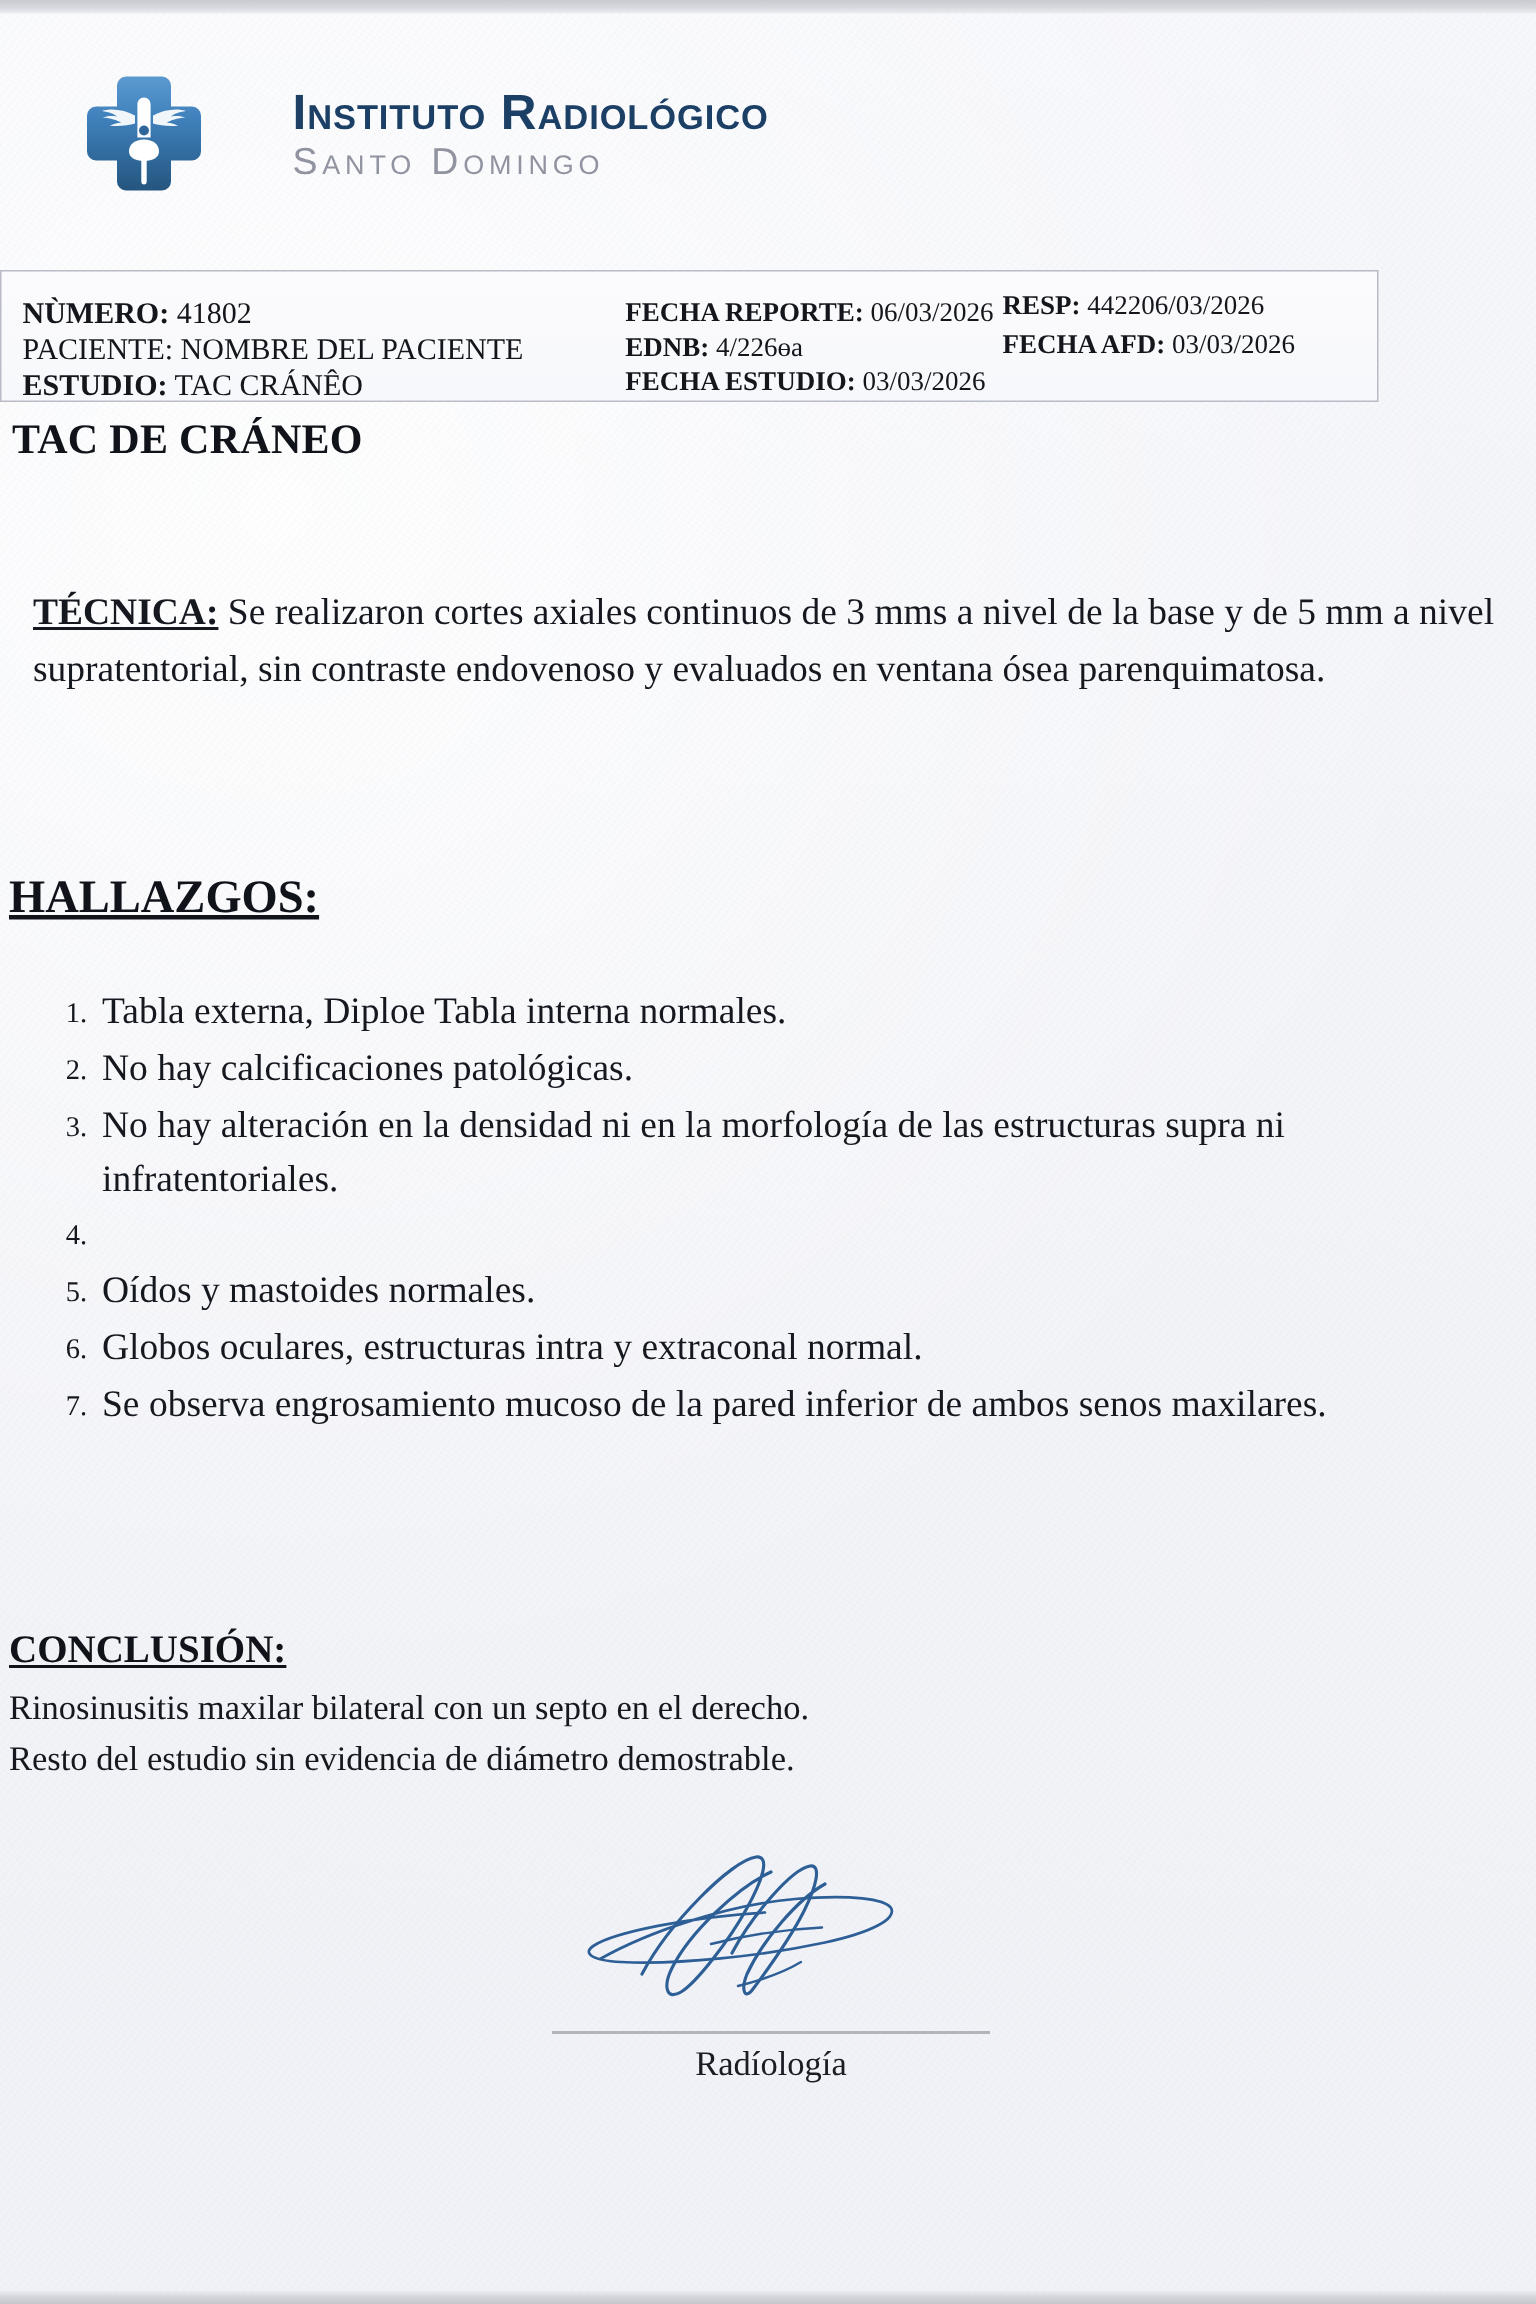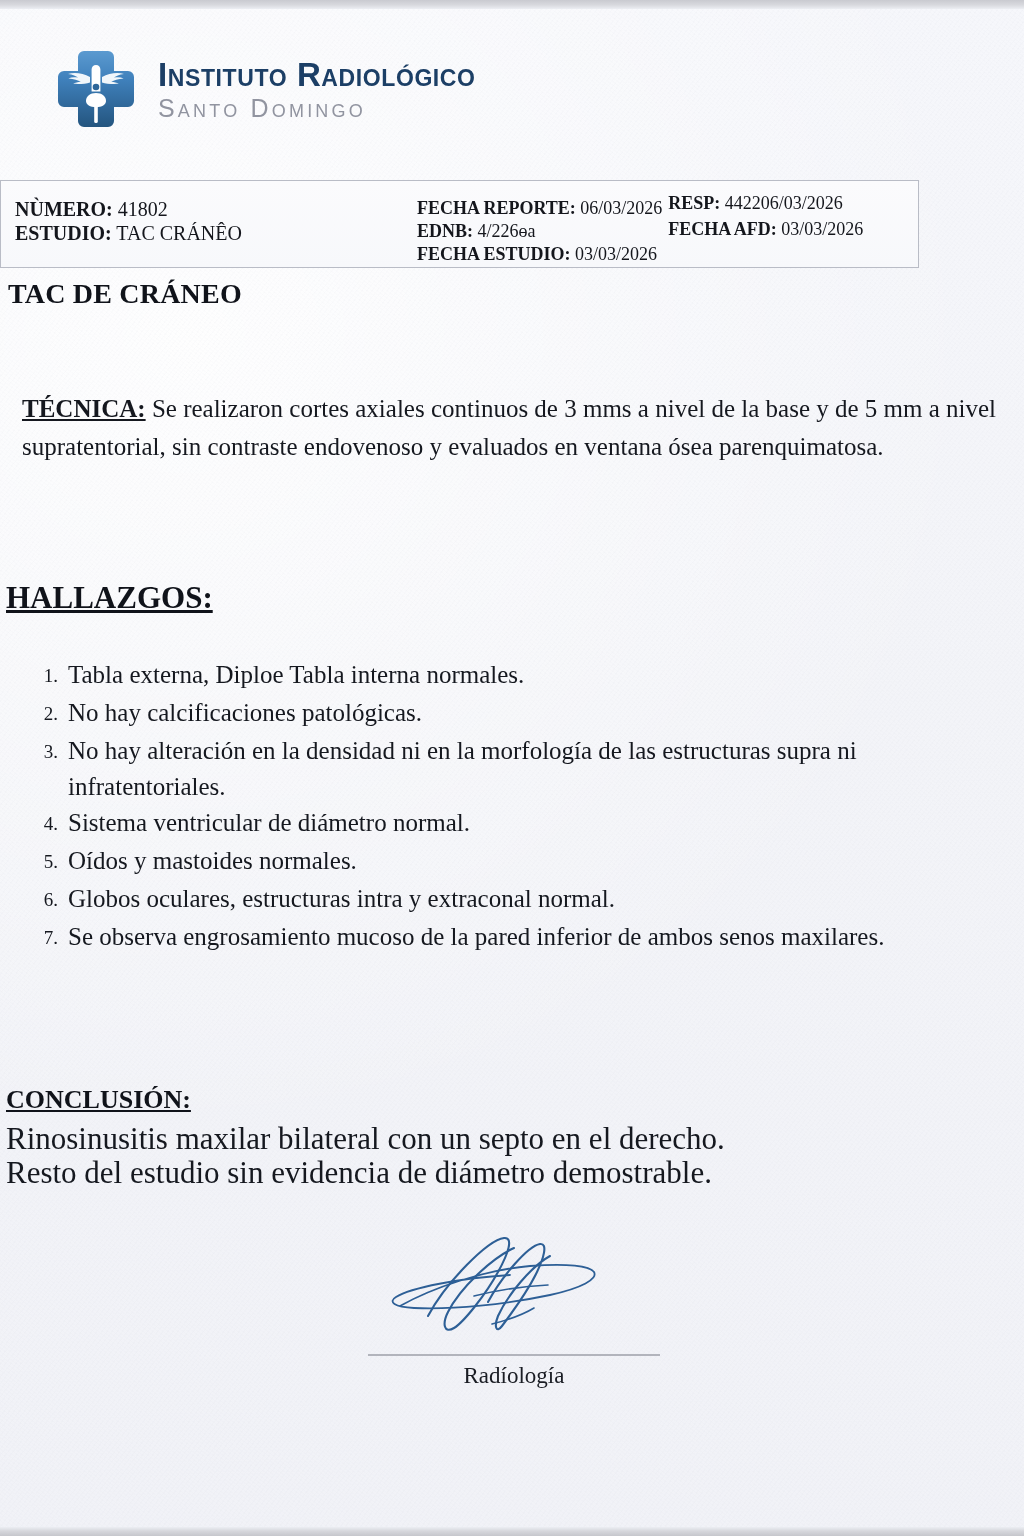--- a/index.html
+++ b/index.html
@@ -56,20 +56,21 @@
     z-index: 2;
   }
 
   
   #logo-block {
     position: absolute;
     top: 47px;
     left: 54px;
     display: flex;
     align-items: center;
+    gap: 37px;
   }
   #logo-mark {
     width: 84px;
     height: 84px;
     flex: 0 0 84px;
     position: relative;
   }
   #logo-text {
     margin-left: 20px;
     padding-top: 2px;
@@ -203,21 +204,21 @@
     font-weight: bold;
     text-decoration: underline;
     text-underline-offset: 2px;
     color: #10131a;
   }
   #conclusion-body {
     position: absolute;
     top: 1122px;
     left: 6px;
     width: 1000px;
-    font-size: 31px;
+    font-size: 23px;
     line-height: 34px;
     color: #15181f;
   }
 
   
   #signature-block {
     position: absolute;
     top: 1232px;
     left: 368px;
     width: 292px;
@@ -284,20 +285,24 @@
     </div>
 
     <div id="info-box">
 
       <div class="info-col left">
         <div class="info-line">
           <span class="lbl">NÙMERO:</span>
           <span class="val">41802</span>
         </div>
         <div class="info-line">
+          <span class="lbl-plain">PACIENTE:</span>
+          <span class="val-caps">NOMBRE DEL PACIENTE</span>
+        </div>
+        <div class="info-line">
           <span class="lbl">ESTUDIO:</span>
           <span class="val-caps">TAC CRÁNÊO</span>
         </div>
       </div>
 
       <div class="info-col mid">
         <div class="info-line">
           <span class="lbl">FECHA REPORTE:</span>
           <span class="val">06/03/2026</span>
         </div>
@@ -341,21 +346,20 @@
       <div class="finding-row">
         <span class="finding-num">2.</span>
         <span class="finding-text">No hay calcificaciones patológicas.</span>
       </div>
       <div class="finding-row">
         <span class="finding-num">3.</span>
         <span class="finding-text">No hay alteración en la densidad ni en la morfología de las estructuras supra ni infratentoriales.</span>
       </div>
       <div class="finding-row">
         <span class="finding-num">4.</span>
-        <span class="finding-text">Sistema ventricular de diámetro normal.</span>
       </div>
       <div class="finding-row">
         <span class="finding-num">5.</span>
         <span class="finding-text">Oídos y mastoides normales.</span>
       </div>
       <div class="finding-row">
         <span class="finding-num">6.</span>
         <span class="finding-text">Globos oculares, estructuras intra y extraconal normal.</span>
       </div>
       <div class="finding-row">

